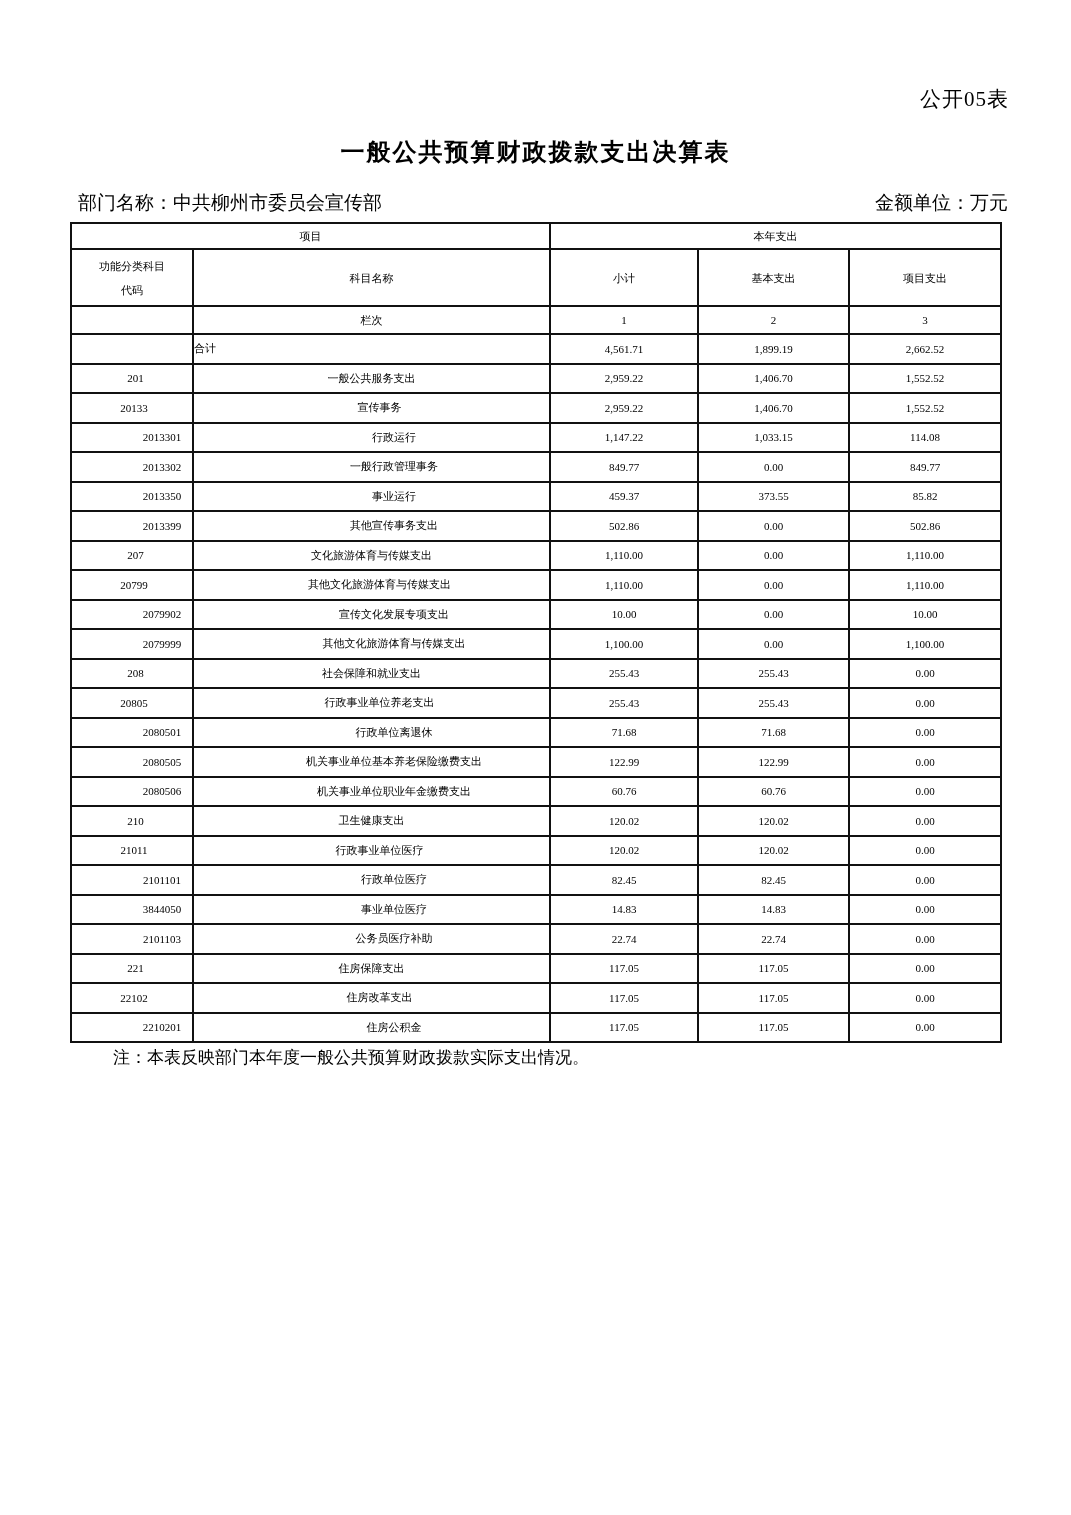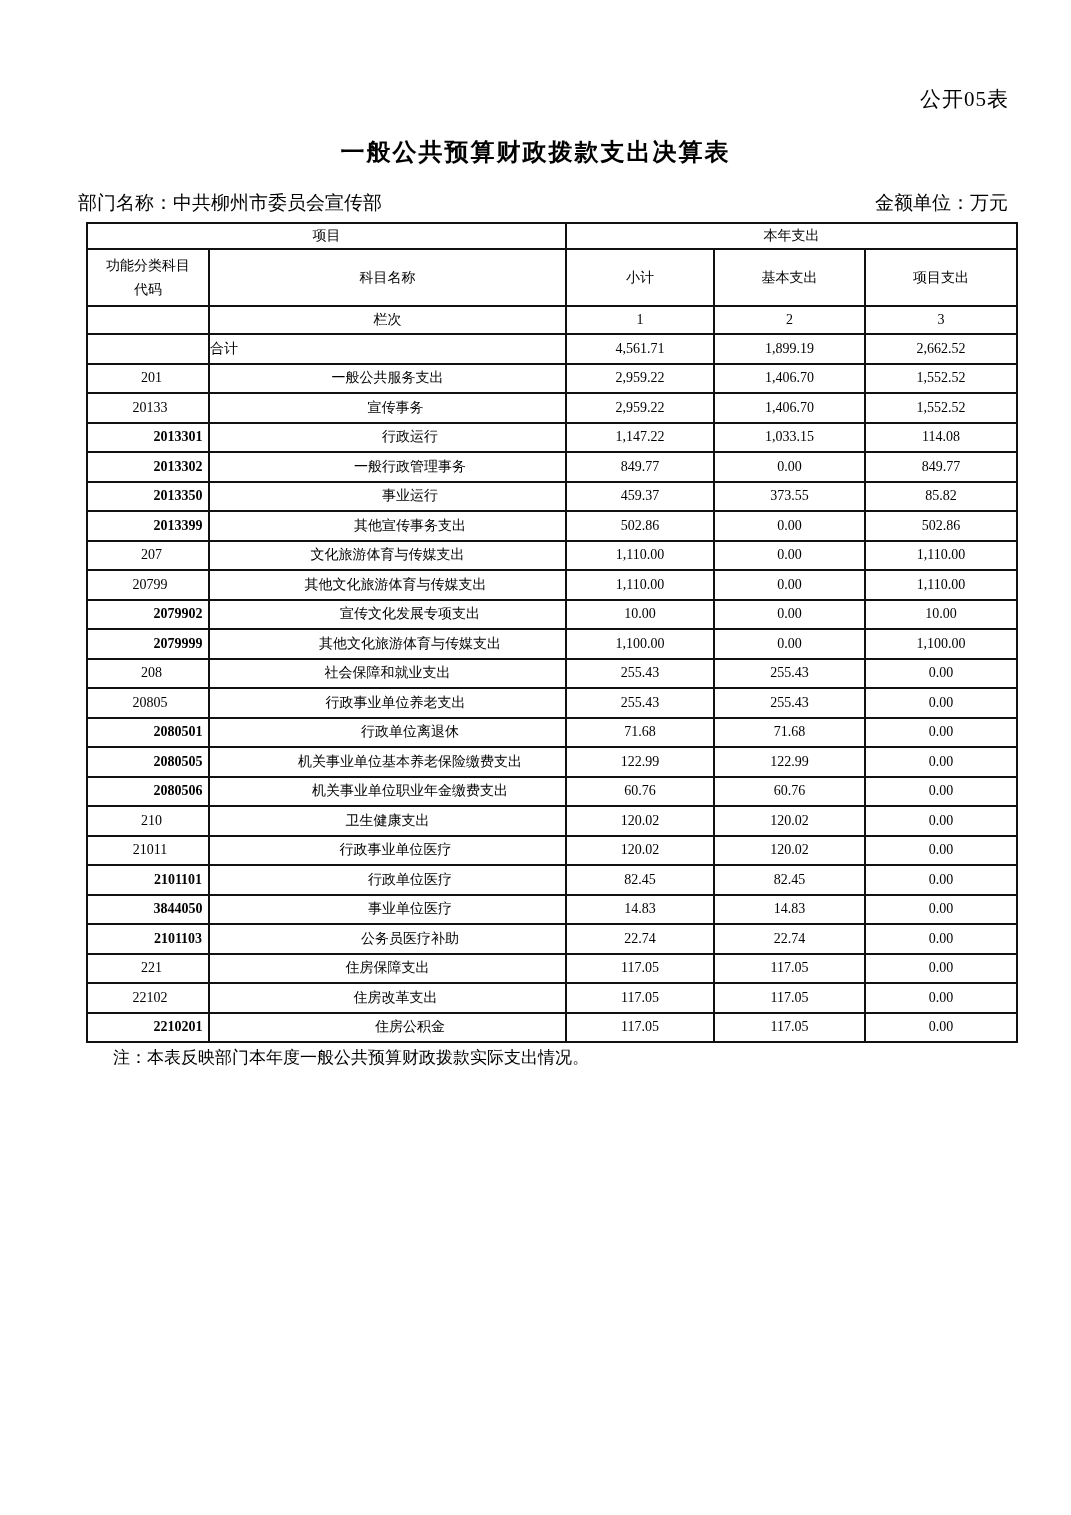--- a/index.html
+++ b/index.html
@@ -35,46 +35,46 @@
     top: 190px;
     left: 78px;
     width: 930px;
     display: flex;
     justify-content: space-between;
     font-size: 19px;
   }
   table.budget {
     position: absolute;
     top: 222px;
-    left: 86px;
+    left: 70px;
     width: 930px;
     border-collapse: collapse;
     table-layout: fixed;
-    font-size: 14px;
+    font-size: 11px;
   }
   table.budget th, table.budget td {
     border: 2px solid #111111;
     font-weight: normal;
     text-align: center;
     vertical-align: middle;
     overflow: hidden;
     white-space: nowrap;
     padding: 0;
   }
   tr.hrow1 { height: 26px; }
   tr.hrow2 { height: 57px; }
   tr.hrow2 th { line-height: 24px; }
   tr.hrow3 { height: 28px; }
   tbody tr { height: 29.5px; }
   td.code { text-align: left; }
   td.name { text-align: left; }
   td.name.center { text-align: left; }
   td.code.lvl1 { padding-left: 7px; }
   td.code.lvl2 { padding-left: 4px; }
-  td.code.lvl3 { padding-left: 60px; font-weight: bold; }
+  td.code.lvl3 { padding-left: 60px; }
   td.name.lvl1 { padding-left: 0; font-family: Liberation Mono, monospace; }
   td.name.lvl2 { padding-left: 16px; text-align: center; }
   td.name.lvl3 { padding-left: 45px; }
   td.num { text-align: right; padding-right: 5px; }
   .note {
     position: absolute;
     top: 1046px;
     left: 78px;
     font-size: 17px;
     margin-left: 35px;

